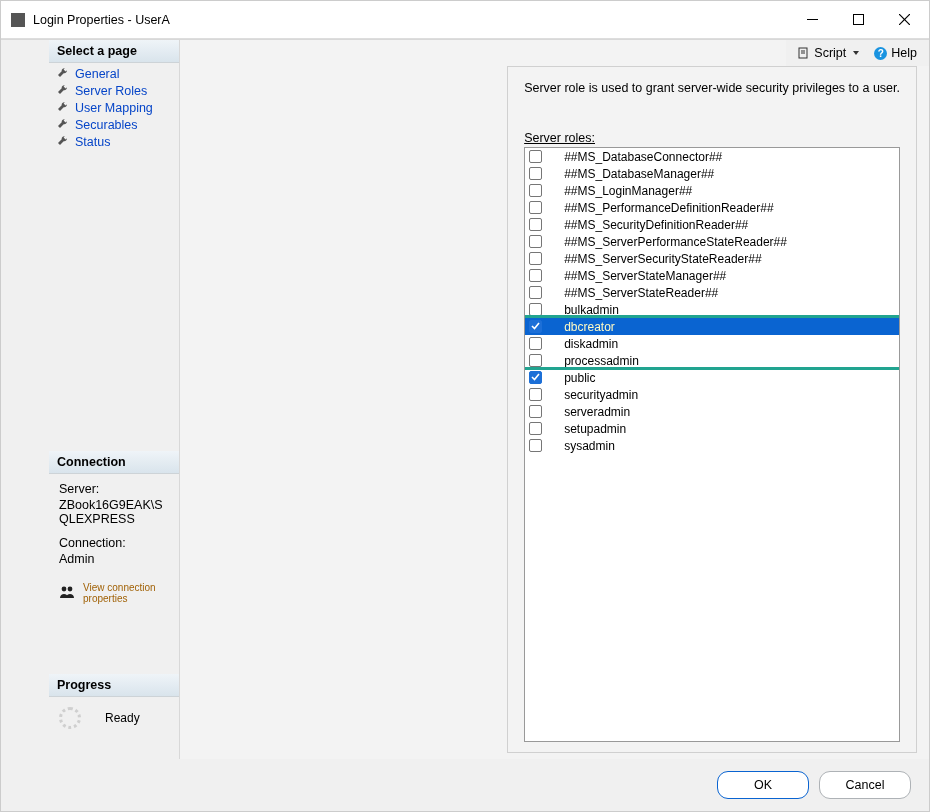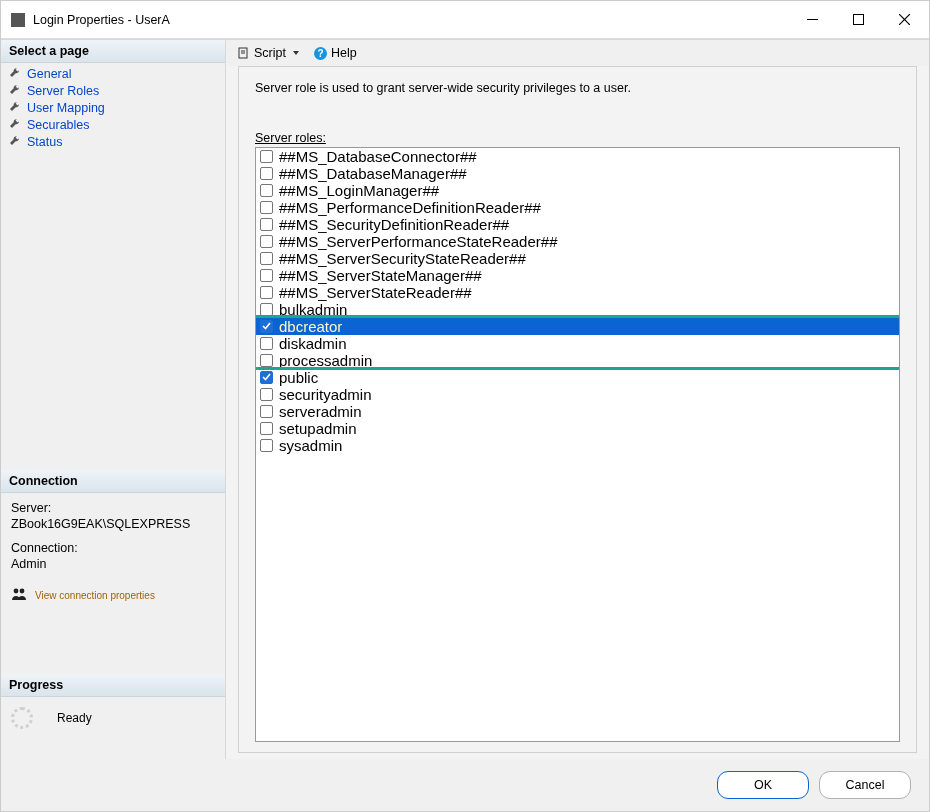--- a/index.html
+++ b/index.html
@@ -44,24 +44,25 @@
 
   
   .body-area {
     flex: 1; display: flex; min-height: 0;
     border-top: 1px solid #d8d8d8;
     background: #f0f0f0;
   }
 
   
   .sidebar {
-    width: 225px;
+    width: 179px;
     display: flex; flex-direction: column;
     background: #f0f0f0;
     border-right: 1px solid #d8d8d8;
+    padding-left: 48px;
   }
   .side-heading {
     font-weight: 700;
     font-size: 12.5px;
     padding: 4px 8px;
     background: linear-gradient(#eff4f8, #d9e4ec);
     border-bottom: 1px solid #cdd3d7;
   }
   .side-list {
     min-height: 92px;
@@ -90,20 +91,21 @@
     width: 22px; height: 22px;
     border: 3px dotted #cfcfcf;
     border-radius: 50%;
   }
 
   
   .mainpane {
     flex: 1; display: flex; flex-direction: column;
     background: #f3f3f3;
     padding: 0;
+    align-items: flex-end;
   }
   .topbar {
     display: flex; align-items: center; gap: 6px;
     padding: 6px 12px;
     background: #f0f0f0;
   }
   .topbar .chip {
     display: flex; align-items: center; gap: 4px;
     font-size: 12.5px;
   }
@@ -138,24 +140,24 @@
   .roles-list {
     flex: 1;
     border: 1px solid #999;
     background: #fff;
     overflow: hidden;
     position: relative;
     min-height: 0;
   }
   .role-row {
     display: flex; align-items: center;
-    gap: 6px;
+    gap: 22px;
     padding: 0 2px;
     height: 17px;
-    font-size: 15px;
+    font-size: 12px;
     color: #000;
   }
   .role-row.selected {
     background: #0a64d1;
     color: #fef9c3;
   }
   .cb {
     width: 13px; height: 13px;
     border: 1px solid #767676;
     background: #fff;

